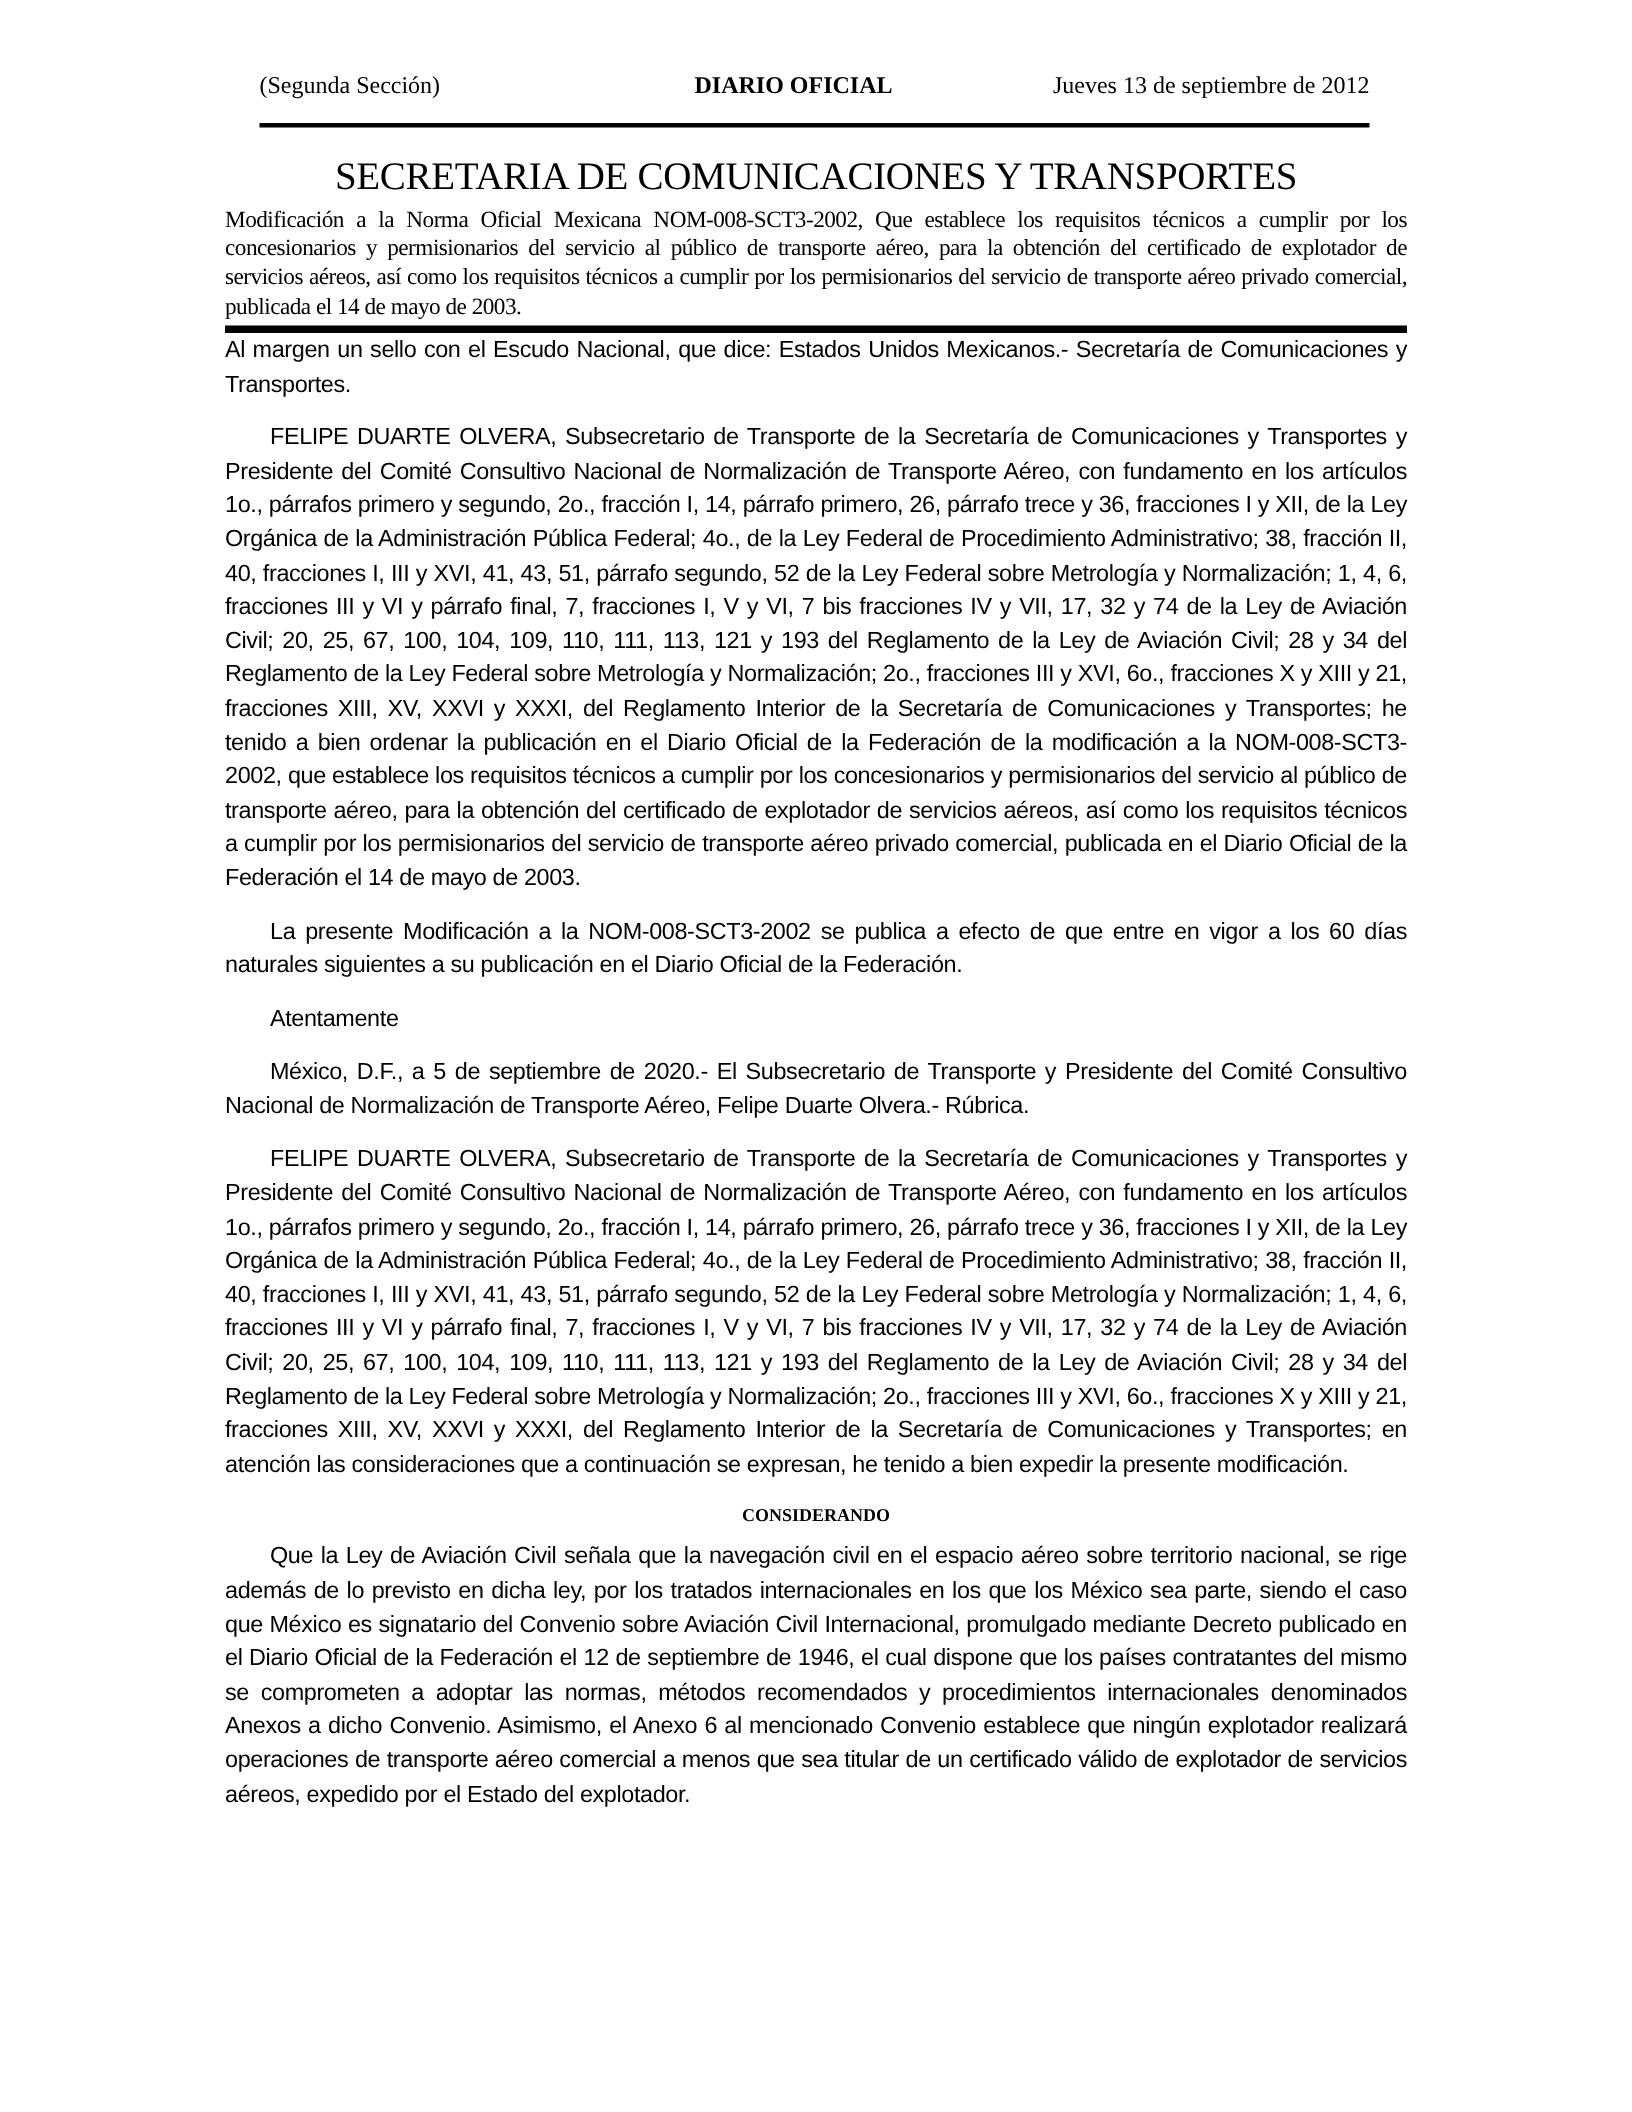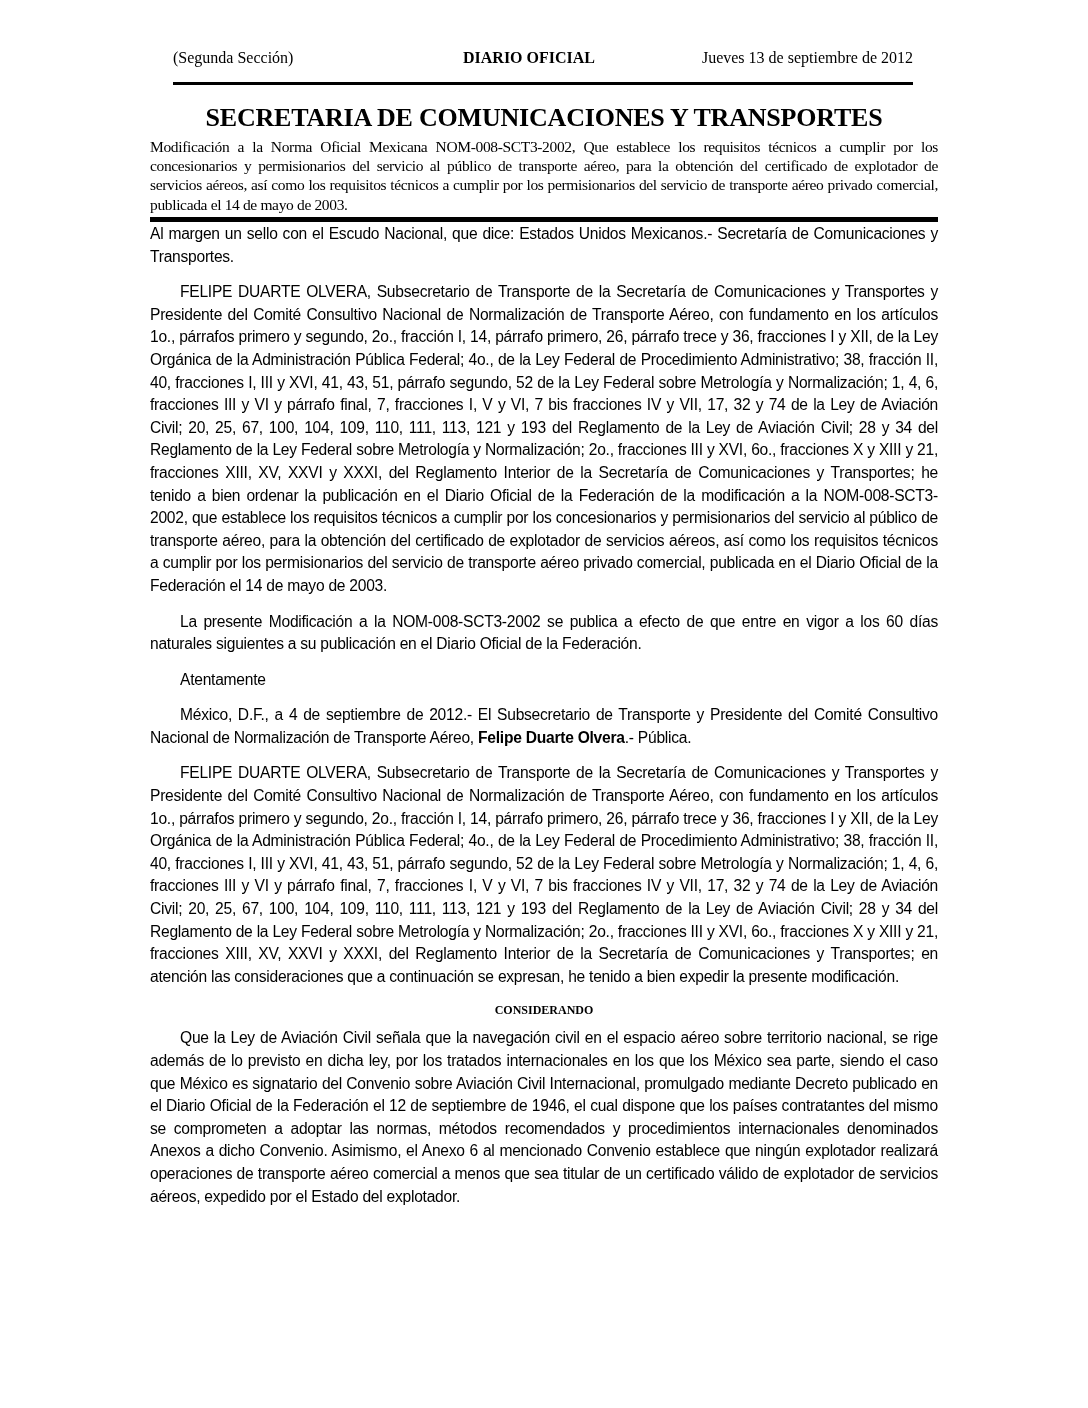--- a/index.html
+++ b/index.html
@@ -9,42 +9,42 @@
     position: absolute; left: 23px; top: 48px; width: 740px; height: 20px;
     font-family: "Liberation Serif", serif; font-size: 16px; line-height: 20px;
   }
   .running-header span { position: absolute; top: 0; white-space: nowrap; }
   .rh-left { left: 0; }
   .rh-center { left: 290px; font-weight: bold; }
   .rh-right { right: 0; }
   .header-rule { position: absolute; left: 23px; top: 82px; width: 740px; height: 3px; background: #000; }
   .agency-title {
     position: absolute; left: 0; top: 102px; width: 788px; text-align: center;
-    font-family: "Liberation Serif", serif; font-weight: bold; font-size: 26px; line-height: 32px;
+    font-family: "Liberation Serif", serif; font-weight: normal; font-size: 26px; line-height: 32px;
     letter-spacing: -0.2px;
   }
   .doc-subtitle {
     position: absolute; left: 0; top: 137px; width: 788px;
     font-family: "Liberation Serif", serif; font-weight: normal; font-size: 15.5px; line-height: 19.2px;
     text-align: justify; letter-spacing: -0.35px; word-spacing: 0px;
   }
   .title-rule { position: absolute; left: 0; top: 217px; width: 788px; height: 5px; background: #000; }
   .body-text {
     position: absolute; left: 0; top: 223px; width: 788px;
     font-family: "Liberation Sans", sans-serif; font-size: 15.6px; line-height: 22.6px;
     text-align: justify; letter-spacing: -0.25px;
   }
   .body-text p { margin: 0 0 13px 0; text-indent: 0; }
   .body-text p.indent { text-indent: 30px; }
   .body-text p.first { text-indent: 0; }
   .section-heading {
     text-align: center; font-family: "Liberation Serif", serif; font-weight: bold;
     font-size: 12px; line-height: 22px; margin: -2px 0 6px 0; letter-spacing: 0;
   }
-  b.signer { font-weight: bold; }
+  b.signer { font-weight: normal; }
 </style>
 </head>
 <body>
 
 <div class="page">
 
   <div class="running-header">
     <span class="rh-left">(Segunda Sección)</span>
     <span class="rh-center">DIARIO OFICIAL</span>
     <span class="rh-right">Jueves 13 de septiembre de 2012</span>
@@ -55,19 +55,19 @@
 
   <div class="doc-subtitle">Modificación a la Norma Oficial Mexicana NOM-008-SCT3-2002, Que establece los requisitos técnicos a cumplir por los concesionarios y permisionarios del servicio al público de transporte aéreo, para la obtención del certificado de explotador de servicios aéreos, así como los requisitos técnicos a cumplir por los permisionarios del servicio de transporte aéreo privado comercial, publicada el 14 de mayo de 2003.</div>
 
   <div class="title-rule"></div>
 
   <div class="body-text">
     <p class="first">Al margen un sello con el Escudo Nacional, que dice: Estados Unidos Mexicanos.- Secretaría de Comunicaciones y Transportes.</p>
     <p class="indent">FELIPE DUARTE OLVERA, Subsecretario de Transporte de la Secretaría de Comunicaciones y Transportes y Presidente del Comité Consultivo Nacional de Normalización de Transporte Aéreo, con fundamento en los artículos 1o., párrafos primero y segundo, 2o., fracción I, 14, párrafo primero, 26, párrafo trece y 36, fracciones I y XII, de la Ley Orgánica de la Administración Pública Federal; 4o., de la Ley Federal de Procedimiento Administrativo; 38, fracción II, 40, fracciones I, III y XVI, 41, 43, 51, párrafo segundo, 52 de la Ley Federal sobre Metrología y Normalización; 1, 4, 6, fracciones III y VI y párrafo final, 7, fracciones I, V y VI, 7 bis fracciones IV y VII, 17, 32 y 74 de la Ley de Aviación Civil; 20, 25, 67, 100, 104, 109, 110, 111, 113, 121 y 193 del Reglamento de la Ley de Aviación Civil; 28 y 34 del Reglamento de la Ley Federal sobre Metrología y Normalización; 2o., fracciones III y XVI, 6o., fracciones X y XIII y 21, fracciones XIII, XV, XXVI y XXXI, del Reglamento Interior de la Secretaría de Comunicaciones y Transportes; he tenido a bien ordenar la publicación en el Diario Oficial de la Federación de la modificación a la NOM-008-SCT3-2002, que establece los requisitos técnicos a cumplir por los concesionarios y permisionarios del servicio al público de transporte aéreo, para la obtención del certificado de explotador de servicios aéreos, así como los requisitos técnicos a cumplir por los permisionarios del servicio de transporte aéreo privado comercial, publicada en el Diario Oficial de la Federación el 14 de mayo de 2003.</p>
     <p class="indent">La presente Modificación a la NOM-008-SCT3-2002 se publica a efecto de que entre en vigor a los 60 días naturales siguientes a su publicación en el Diario Oficial de la Federación.</p>
     <p class="indent">Atentamente</p>
-    <p class="indent"><span>México, D.F., a 4 de septiembre de 2012.- El Subsecretario de Transporte y Presidente del Comité Consultivo Nacional de Normalización de Transporte Aéreo, </span><b class="signer">Felipe Duarte Olvera</b><span>.- Pública.</span></p>
+    <p class="indent"><span>México, D.F., a 5 de septiembre de 2020.- El Subsecretario de Transporte y Presidente del Comité Consultivo Nacional de Normalización de Transporte Aéreo, </span><b class="signer">Felipe Duarte Olvera</b><span>.- Rúbrica.</span></p>
     <p class="indent">FELIPE DUARTE OLVERA, Subsecretario de Transporte de la Secretaría de Comunicaciones y Transportes y Presidente del Comité Consultivo Nacional de Normalización de Transporte Aéreo, con fundamento en los artículos 1o., párrafos primero y segundo, 2o., fracción I, 14, párrafo primero, 26, párrafo trece y 36, fracciones I y XII, de la Ley Orgánica de la Administración Pública Federal; 4o., de la Ley Federal de Procedimiento Administrativo; 38, fracción II, 40, fracciones I, III y XVI, 41, 43, 51, párrafo segundo, 52 de la Ley Federal sobre Metrología y Normalización; 1, 4, 6, fracciones  III y VI y párrafo final, 7, fracciones I, V y VI, 7 bis fracciones IV y VII, 17, 32 y 74 de la Ley de Aviación Civil; 20, 25, 67, 100, 104, 109, 110, 111, 113, 121 y 193 del Reglamento de la Ley de Aviación Civil; 28 y 34 del Reglamento de la Ley Federal sobre Metrología y Normalización; 2o., fracciones III y XVI, 6o., fracciones X y XIII y 21, fracciones XIII, XV, XXVI y XXXI, del Reglamento Interior de la Secretaría de Comunicaciones y Transportes; en atención las consideraciones que a continuación se expresan, he tenido a bien expedir la presente modificación.</p>
     <div class="section-heading">CONSIDERANDO</div>
     <p class="indent">Que la Ley de Aviación Civil señala que la navegación civil en el espacio aéreo sobre territorio nacional, se rige además de lo previsto en dicha ley, por los tratados internacionales en los que los México sea parte, siendo el caso que México es signatario del Convenio sobre Aviación Civil Internacional, promulgado mediante Decreto publicado en el Diario Oficial de la Federación el 12 de septiembre de 1946, el cual dispone que los países contratantes del mismo se comprometen a adoptar las normas, métodos recomendados y procedimientos internacionales denominados Anexos a dicho Convenio. Asimismo, el Anexo 6 al mencionado Convenio establece que ningún explotador realizará operaciones de transporte aéreo comercial a menos que sea titular de un certificado válido de explotador de servicios aéreos, expedido por el Estado del explotador.</p>
   </div>
 
 </div>
 
 </body></html>

